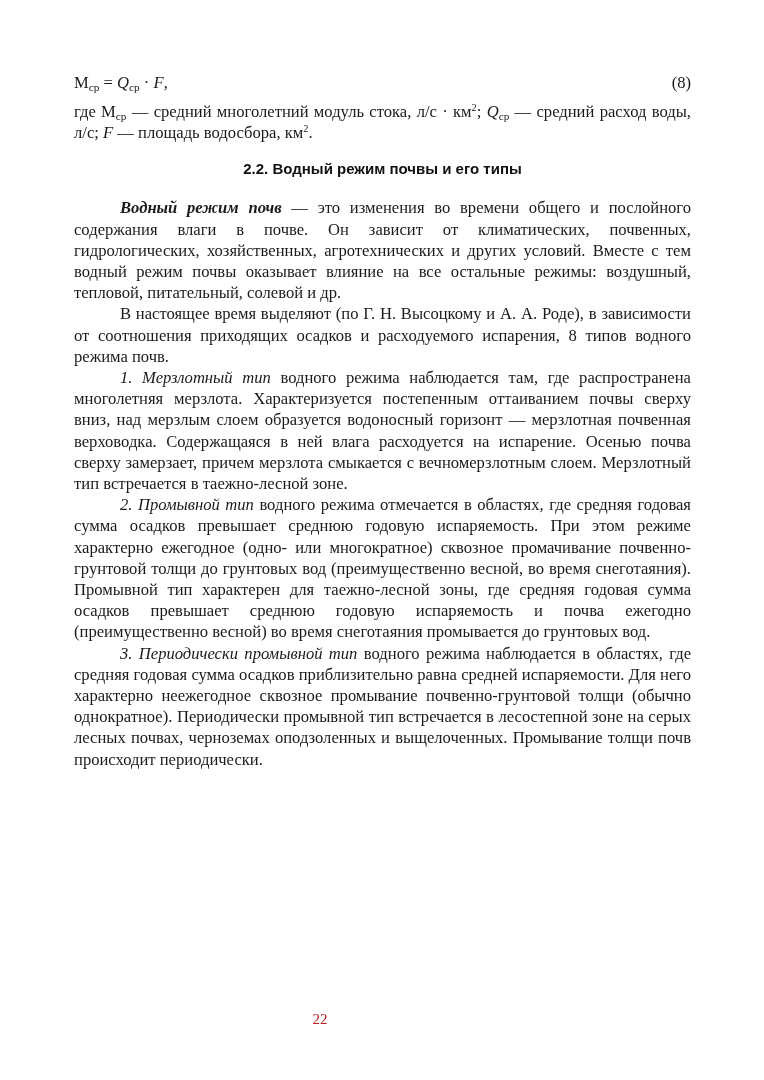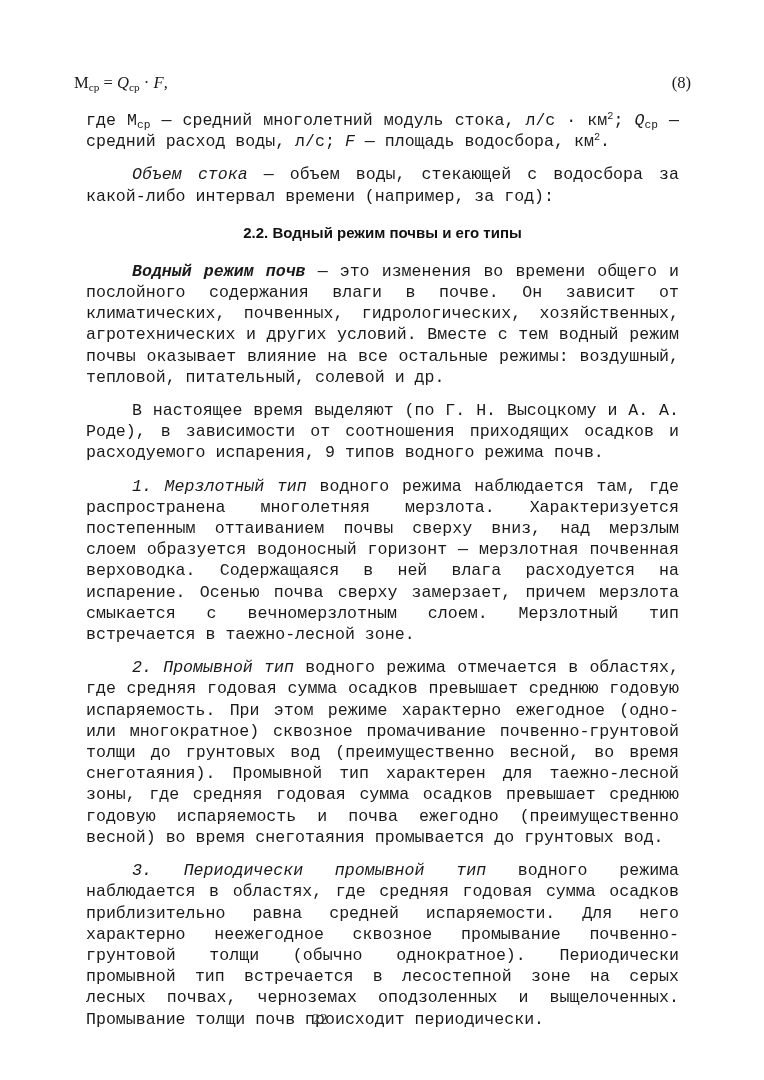--- a/index.html
+++ b/index.html
@@ -5,65 +5,64 @@
     html, body { margin: 0; padding: 0; background: #ffffff; }
     body {
       width: 764px; height: 1080px; position: relative; overflow: hidden;
       font-family: "Liberation Serif", "DejaVu Serif", serif;
       color: #1a1a1a;
     }
     .page {
       position: absolute; left: 74px; top: 68px; width: 617px;
       font-size: 16.6px; line-height: 21.2px;
     }
-    .p { text-align: justify; margin: 12px; text-align-last: left; font-family: Liberation Mono, monospace; }
+    .p { text-align: justify; margin: 0; text-align-last: left; }
     .indent { text-indent: 46px; }
     .formula {
       position: relative; height: 26px; margin: 4px 0 3px 0;
       text-align: left;
     }
     .formula .expr { display: inline-block; }
     .formula .num { position: absolute; right: 0; top: 0; }
     i { font-style: italic; }
     sub { font-size: 0.68em; vertical-align: -0.3em; line-height: 0; }
     sup { font-size: 0.62em; vertical-align: 0.55em; line-height: 0; }
     .heading {
       font-family: "Liberation Sans", "DejaVu Sans", sans-serif;
       font-weight: bold; font-size: 15px; text-align: center;
       margin: 14px 0 16px 0; line-height: 24px; color: #111;
     }
     .bi { font-weight: bold; font-style: italic; }
     .pagenum {
       position: absolute; left: 0; width: 640px; top: 1011px;
-      text-align: center; font-size: 15px; color: #404040;
+      text-align: center; font-size: 15px; color: #b91c1c;
     }
   </style>
 </head>
 <body>
 
 <div class="page">
 
   <div class="formula">
     <span class="expr"><span>М</span><sub>ср</sub><span> = </span><i>Q</i><sub>ср</sub><span> · </span><i>F</i><span>,</span></span>
     <span class="num">(8)</span>
   </div>
 
   <p class="p"><span>где М</span><sub>ср</sub><span> — средний многолетний модуль стока, л/с · км</span><sup>2</sup><span>; </span><i>Q</i><sub>ср</sub><span> — средний расход воды, л/с; </span><i>F</i><span> — площадь водосбора, км</span><sup>2</sup><span>.</span></p>
 
-  <p class="p indent"><i>Объем стока</i><span> — объем воды, стекающей с водосбора за какой-либо интервал времени (например, за год):</span></p>
 
 
 
 
 
   <div class="heading">2.2. Водный режим почвы и его типы</div>
 
   <p class="p indent"><span class="bi">Водный режим почв</span><span> — это изменения во времени общего и послойного содержания влаги в почве. Он зависит от климатических, почвенных, гидрологических, хозяйственных, агротехнических и других условий. Вместе с тем водный режим почвы оказывает влияние на все остальные режимы: воздушный, тепловой, питательный, солевой и др.</span></p>
 
-  <p class="p indent">В настоящее время выделяют (по Г. Н. Высоцкому и А. А. Роде), в зависимости от соотношения приходящих осадков и расходуемого испарения, 9 типов водного режима почв.</p>
+  <p class="p indent">В настоящее время выделяют (по Г. Н. Высоцкому и А. А. Роде), в зависимости от соотношения приходящих осадков и расходуемого испарения, 8 типов водного режима почв.</p>
 
   <p class="p indent"><i>1. Мерзлотный тип</i><span> водного режима наблюдается там, где распространена многолетняя мерзлота. Характеризуется постепенным оттаиванием почвы сверху вниз, над мерзлым слоем образуется водоносный горизонт — мерзлотная почвенная верховодка. Содержащаяся в ней влага расходуется на испарение. Осенью почва сверху замерзает, причем мерзлота смыкается с вечномерзлотным слоем. Мерзлотный тип встречается в таежно-лесной зоне.</span></p>
 
   <p class="p indent"><i>2. Промывной тип</i><span> водного режима отмечается в областях, где средняя годовая сумма осадков превышает среднюю годовую испаряемость. При этом режиме характерно ежегодное (одно- или многократное) сквозное промачивание почвенно-грунтовой толщи до грунтовых вод (преимущественно весной, во время снеготаяния). Промывной тип характерен для таежно-лесной зоны, где средняя годовая сумма осадков превышает среднюю годовую испаряемость и почва ежегодно (преимущественно весной) во время снеготаяния промывается до грунтовых вод.</span></p>
 
   <p class="p indent"><i>3. Периодически промывной тип</i><span> водного режима наблюдается в областях, где средняя годовая сумма осадков приблизительно равна средней испаряемости. Для него характерно неежегодное сквозное промывание почвенно-грунтовой толщи (обычно однократное). Периодически промывной тип встречается в лесостепной зоне на серых лесных почвах, черноземах оподзоленных и выщелоченных. Промывание толщи почв происходит периодически.</span></p>
 
 </div>
 
 <div class="pagenum">22</div>

